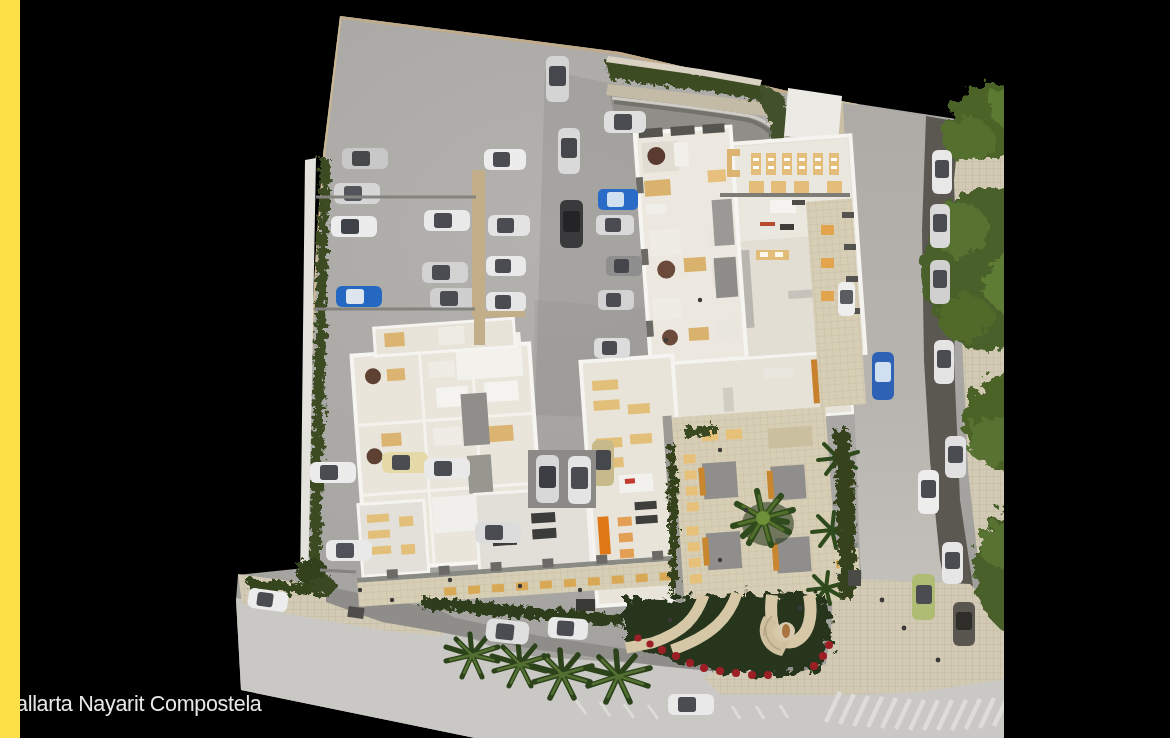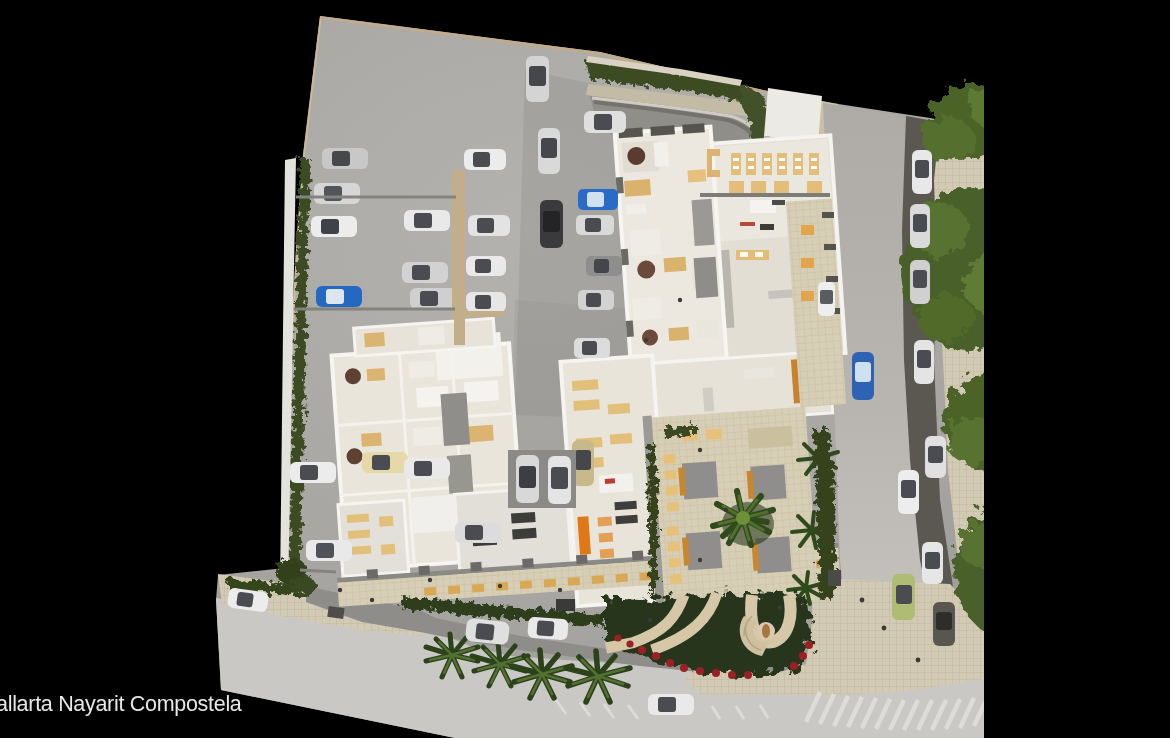--- a/index.html
+++ b/index.html
@@ -1,17 +1,17 @@
 <!DOCTYPE html>
 <html><head>
 <meta charset="utf-8">
 <style>
   html,body{margin:0;padding:0;background:#000;}
   #stage{position:relative;width:984px;height:738px;overflow:hidden;background:#fde047;
-         font-family:"Liberation Sans", sans-serif;}
+         font-family:"Liberation Sans", sans-serif;padding-left:20px;}
   svg{display:block}
 </style>
 </head>
 <body>
 <div id="stage">
 <svg width="1170" height="738" viewBox="0 0 1170 738" xmlns="http://www.w3.org/2000/svg">
 <defs>
   <filter id="rough" x="-20%" y="-20%" width="140%" height="140%">
     <feTurbulence type="fractalNoise" baseFrequency="0.18" numOctaves="3" seed="7" result="n"></feTurbulence>
     <feDisplacementMap in="SourceGraphic" in2="n" scale="14"></feDisplacementMap>

